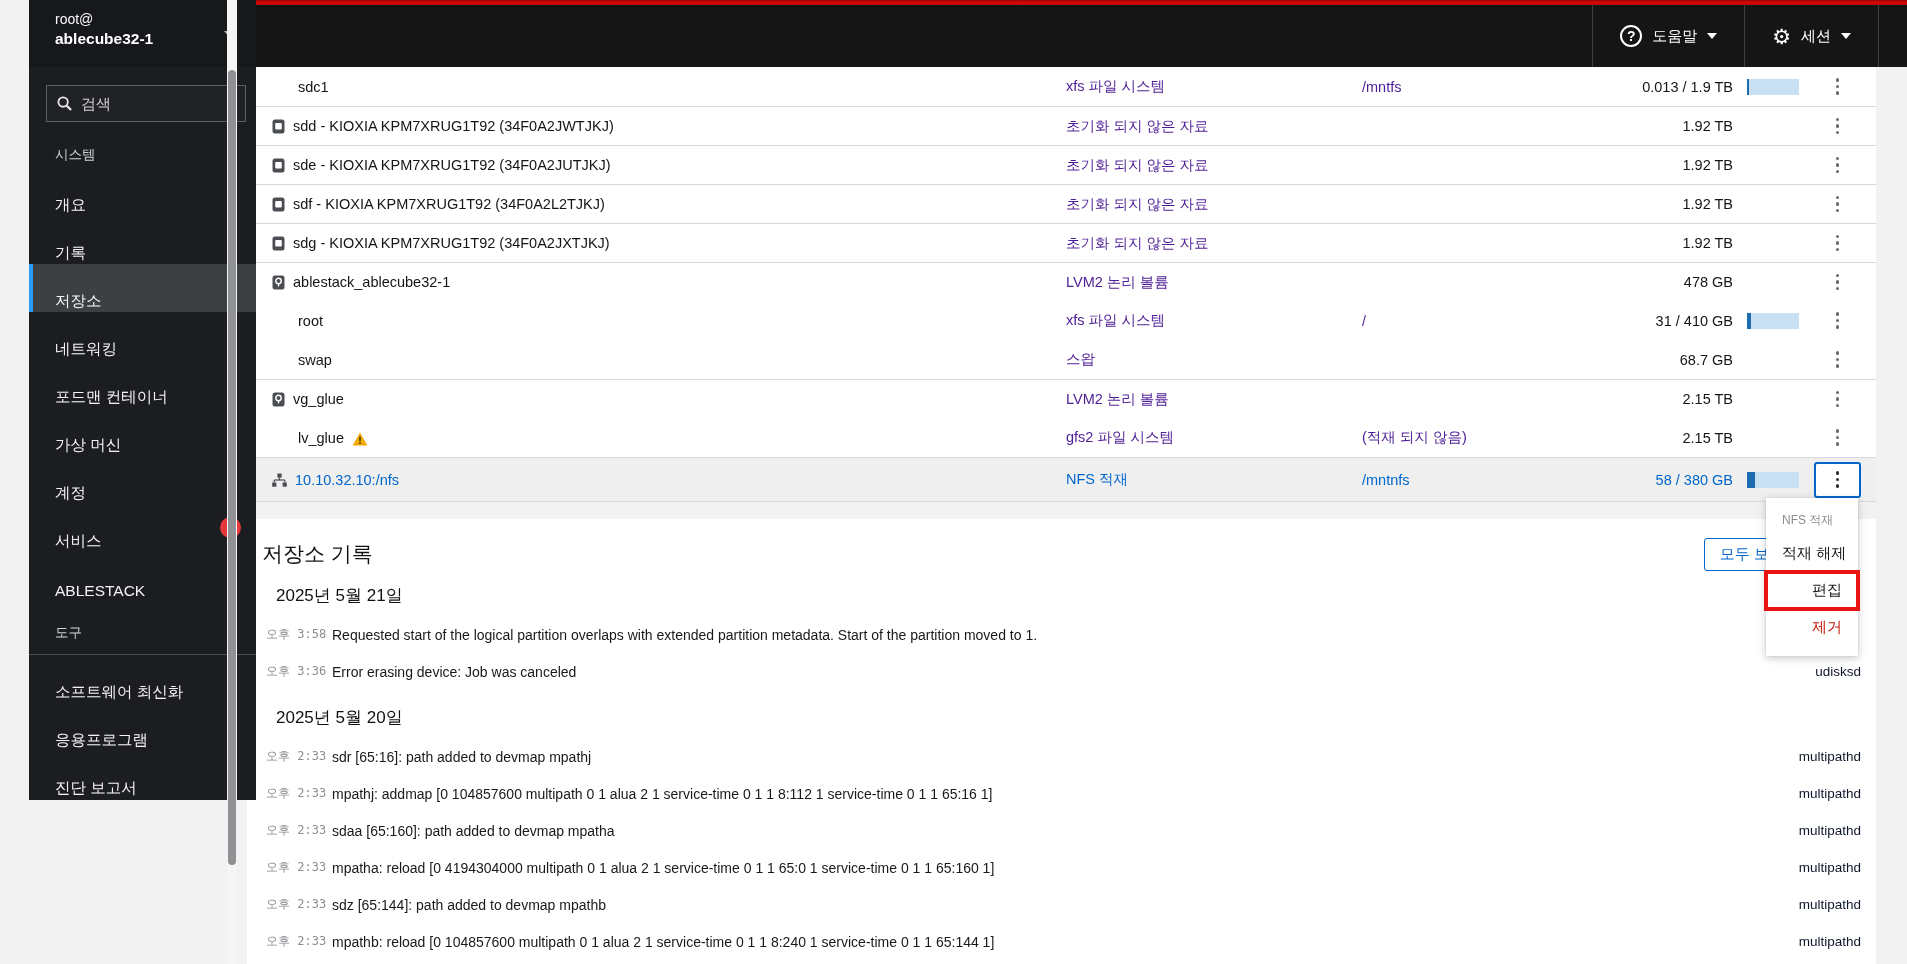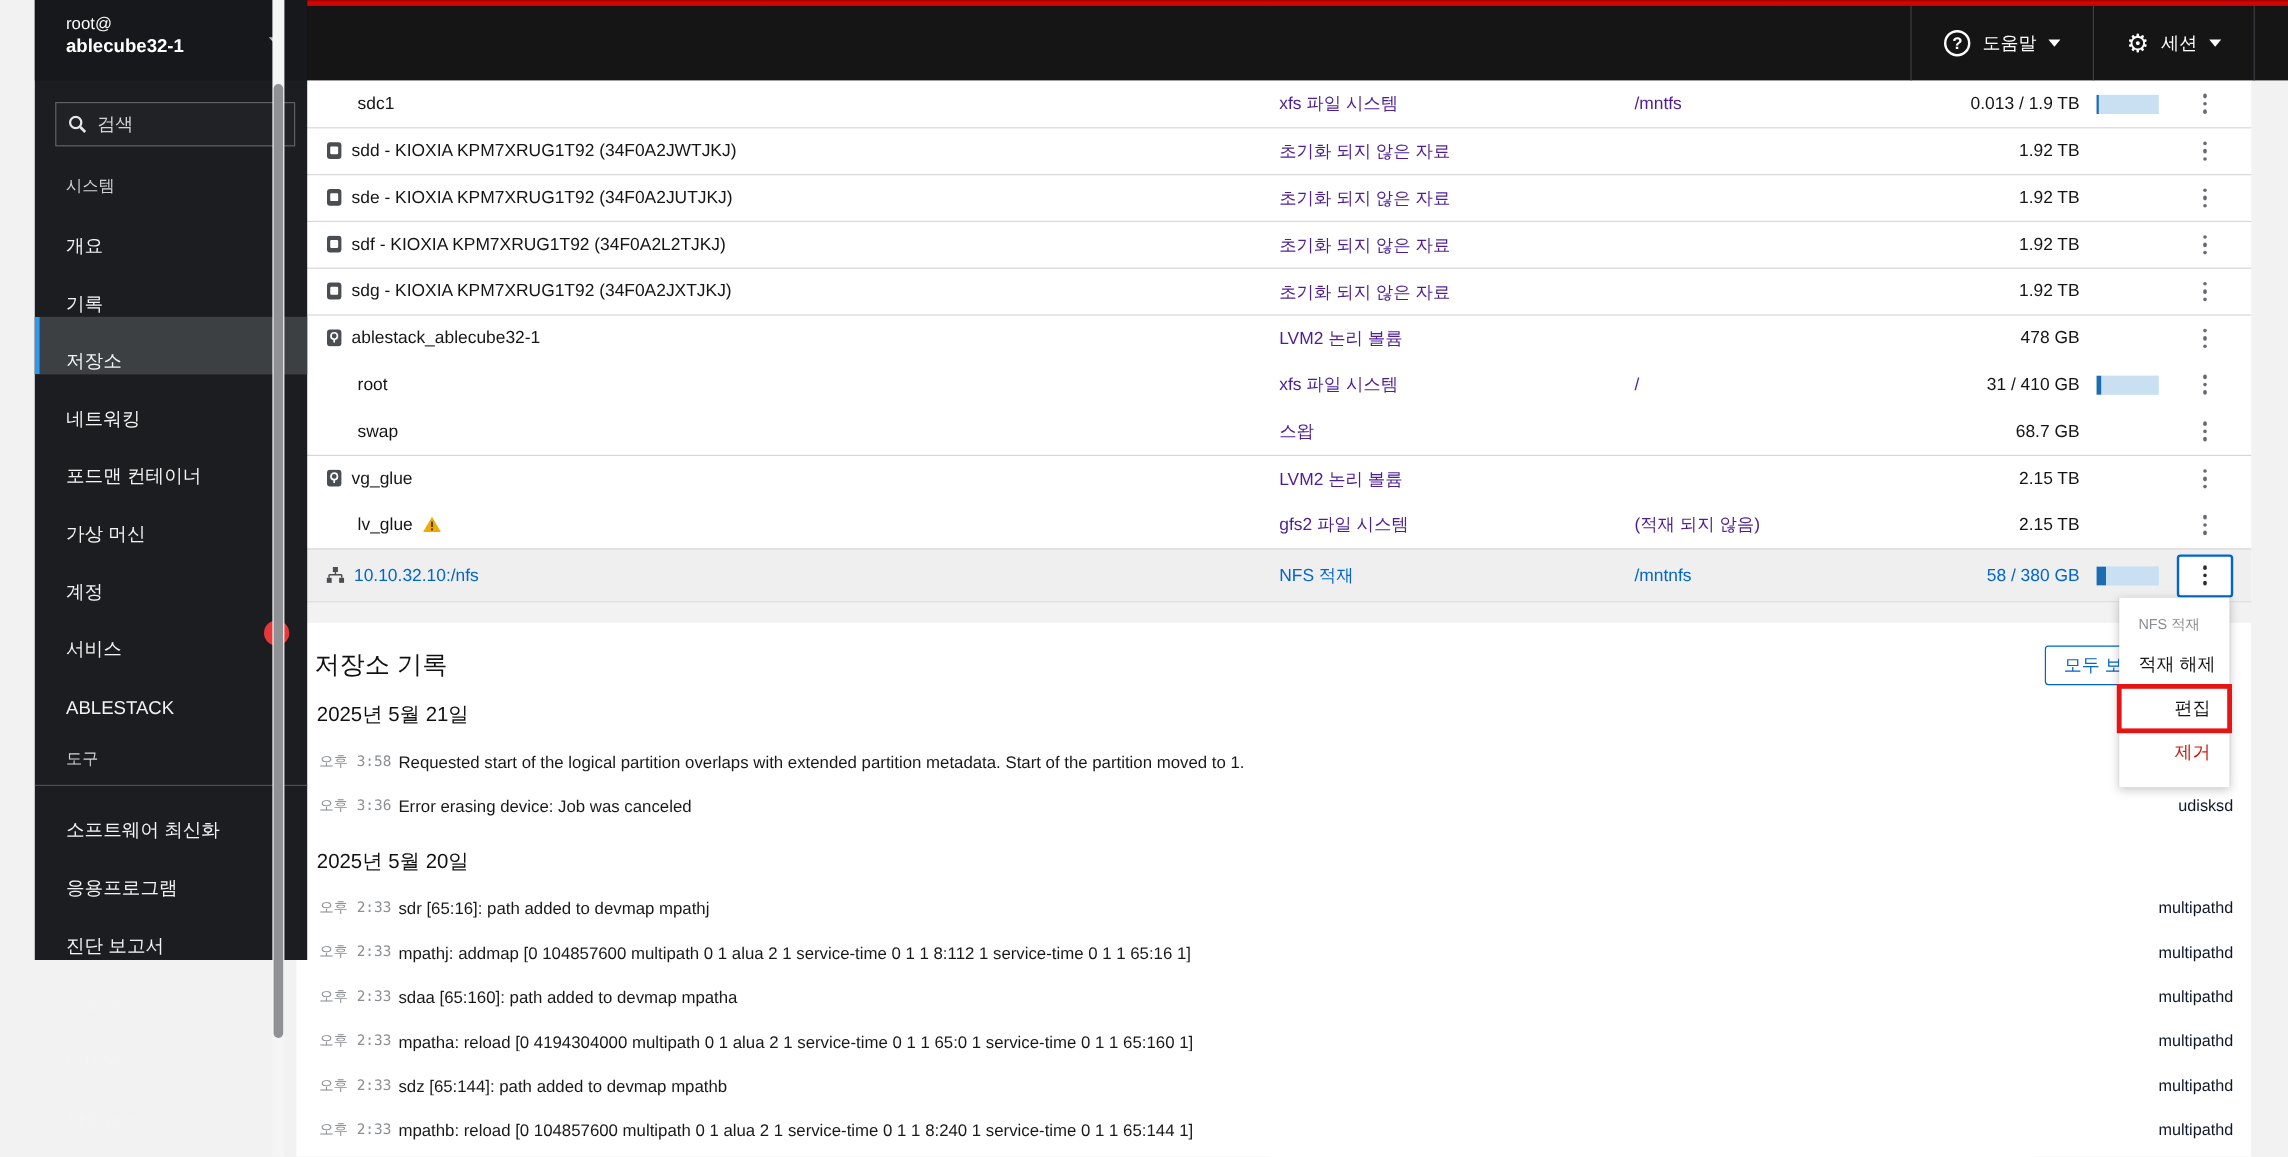--- a/index.html
+++ b/index.html
@@ -35,21 +35,21 @@
   .mh-group { display:flex; align-items:center; gap:10px; color:#fff; font-size:15px; padding:5px 27px 0 27px; border-left:1px solid #3b3e42; cursor:pointer; }
   .mh-group.last { border-right:1px solid #3b3e42; margin-right:28px; }
   .q-icon { width:22px; height:22px; border:2px solid #fff; border-radius:50%; display:flex; align-items:center; justify-content:center; font-size:14px; font-weight:bold; color:#fff; }
   .gear-glyph { font-size:21px; line-height:1; color:#fff; }
 
   
   .table-card { position:absolute; left:247px; top:67px; width:1629px; background:#fff; border-bottom:1px solid #d7d7d7; z-index:2; }
   .t-row { display:grid; grid-template-columns:819px 296px 225px 146px 66px 77px; align-items:center; height:39px; font-size:14.5px; background:#fff; }
   .t-row.sep { border-top:1px solid #d7d7d7; }
   .t-row.highlighted { height:44px; background:#efefef; }
-  .c-name { display:flex; align-items:flex-start; padding-left:25px; gap:8px; white-space:nowrap; overflow:hidden; }
+  .c-name { display:flex; align-items:flex-end; padding-left:25px; gap:8px; white-space:nowrap; overflow:hidden; }
   .t-row.child .c-name { padding-left:51px; }
   .ric { display:none; line-height:0; }
   .t-row[data-icon="disk"] .ric-disk { display:block; }
   .t-row[data-icon="vg"]   .ric-vg   { display:block; }
   .t-row[data-icon="net"]  .ric-net  { display:block; }
   .warn { line-height:0; }
   .c-type, .c-mount { color:#4c1d95; white-space:nowrap; }
   .c-size { text-align:right; white-space:nowrap; }
   .c-bar { padding-left:14px; line-height:0; }
   .bar { display:inline-block; width:52px; height:16px; background:#c9e0f3; overflow:hidden; }
@@ -66,21 +66,21 @@
   .ctx-header { padding:8px 16px 6px; font-size:12px; color:#8a8d90; white-space:nowrap; }
   .ctx-item { display:block; width:100%; text-align:right; background:none; border:none; padding:9px 16px; font-size:15px; color:#151515; font-family:inherit; cursor:pointer; white-space:nowrap; }
   .ctx-item.annotated { outline:4px solid #e81313; outline-offset:-2px; }
   .ctx-item.danger { color:#c9190b; }
 
   
   .log-card { position:absolute; left:247px; top:519px; width:1629px; height:445px; background:#fff; padding:21px 13px 0 13px; overflow:hidden; z-index:2; }
   .log-head { position:relative; margin-bottom:12px; }
   .log-head h2 { font-size:21px; font-weight:500; color:#111; padding-left:2px; }
   .view-all { position:absolute; top:-2px; right:63px; background:#fff; border:1px solid #0066cc; color:#0066cc; border-radius:3px; font-size:15px; padding:6px 15px; font-family:inherit; cursor:pointer; white-space:nowrap; }
-  .log-date { font-size:17px; color:#111; margin:16px 0 9px 4px; padding-left:0; }
+  .log-date { font-size:17px; color:#111; margin:16px 0 9px 16px; padding-left:0; }
   .log-entry { display:flex; align-items:center; height:37px; font-size:14px; padding-left:6px; }
   .log-time { width:62px; flex-shrink:0; color:#8b8e92; font-family:"DejaVu Sans Mono","Liberation Mono",monospace; font-size:12px; }
   .log-msg { flex:1; color:#191919; padding-left:4px; white-space:nowrap; overflow:hidden; }
   .log-svc { color:#0f172a; font-size:13.5px; padding-right:2px; }
 </style>
 </head>
 <body>
 
 <aside class="sidebar">
   <div class="sb-header">

